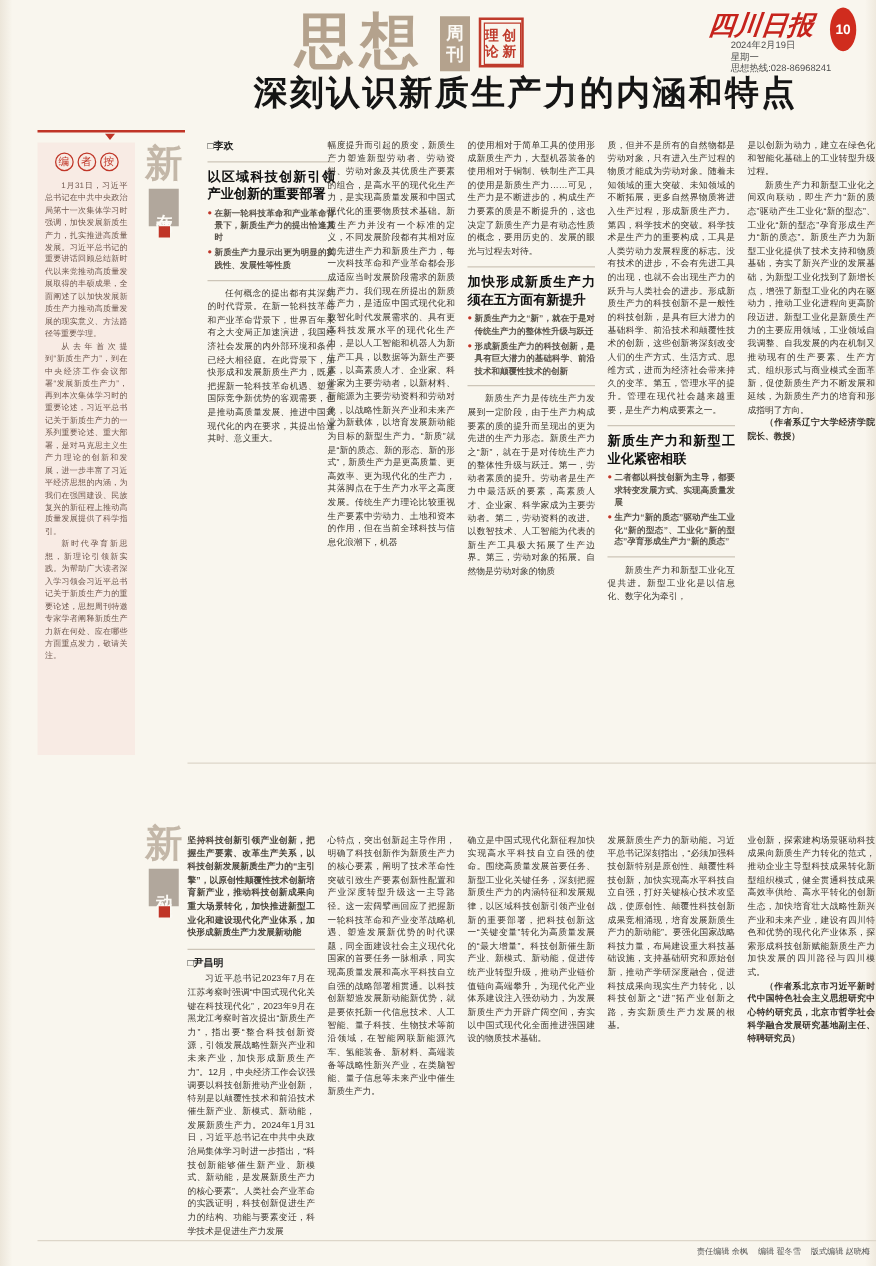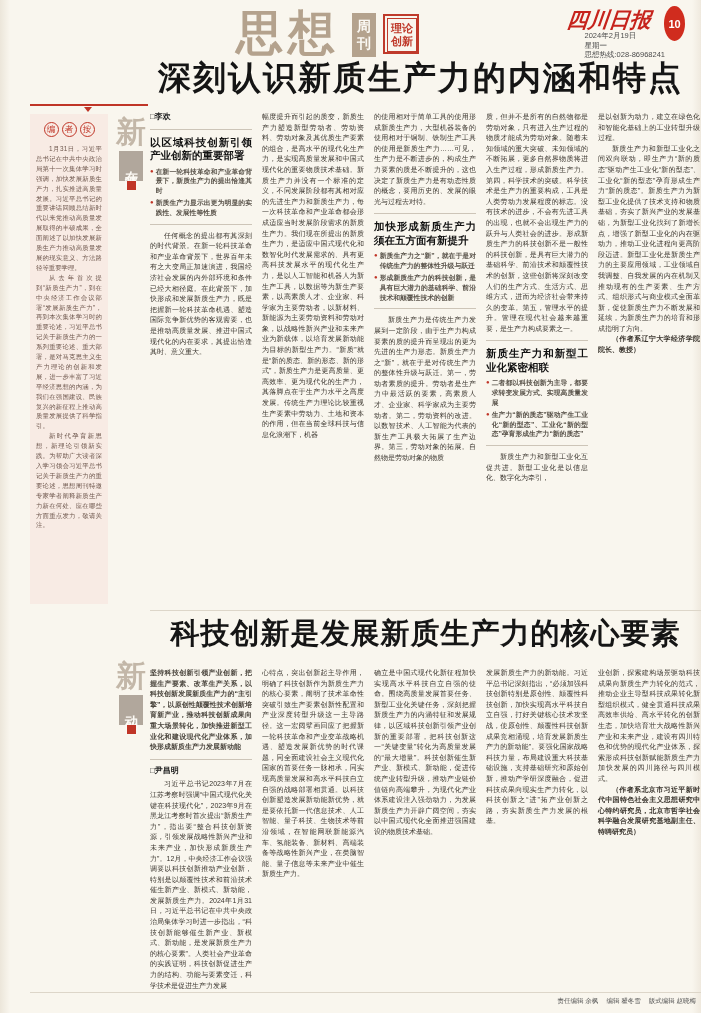--- a/index.html
+++ b/index.html
@@ -8,31 +8,31 @@
     font-family:"Liberation Sans","DejaVu Sans",sans-serif;}
 
   
   .masthead-title{position:absolute;left:236px;top:2px;font-family:"DejaVu Serif",serif;
     font-size:47px;font-weight:bold;color:#b4a28d;letter-spacing:5px;text-align:right;}
   .weekly-block{position:absolute;left:352px;top:13px;width:24px;height:44px;background:#b4a28d;
     color:#fbf9f4;display:flex;flex-direction:column;align-items:center;justify-content:center;
     font-size:14px;font-weight:bold;line-height:17px;}
   .seal{position:absolute;left:383px;top:14px;width:36px;height:40px;border:2px solid #bf3a2b;
     padding:2px;box-sizing:border-box;}
-  .seal-inner{border:1px solid #bf3a2b;width:100%;height:100%;display:flex;flex-direction:column;
+  .seal-inner{border:1px solid #bf3a2b;width:100%;height:100%;display:flex;flex-direction:row;
     align-items:center;justify-content:center;color:#bf3a2b;font-weight:bold;font-size:11px;
     line-height:13px;font-family:"DejaVu Serif",serif;}
   .brand{position:absolute;right:50px;top:6px;font-family:"DejaVu Serif",serif;font-style:italic;
     font-weight:bold;font-size:21px;color:#c6231c;transform:skewX(-6deg);}
   .page-circle{position:absolute;right:16px;top:6px;width:21px;height:35px;border-radius:50%;
     background:#d02c1e;color:#fff;font-size:11px;font-weight:bold;display:flex;align-items:center;justify-content:center;}
   .date-block{position:absolute;right:36px;top:31px;text-align:left;font-size:7.5px;color:#4c4c4c;line-height:9.5px;}
 
   
-  .headline1{position:absolute;left:140px;top:56px;width:561px;text-align:center;font-size:33px;
+  .headline1{position:absolute;left:140px;top:56px;width:561px;text-align:center;font-size:27px;
     font-weight:900;color:#151515;letter-spacing:2px;}
   .headline2{position:absolute;left:150px;top:614px;width:551px;text-align:center;font-size:29px;
     font-weight:900;color:#151515;letter-spacing:1px;}
   .rule-mid{position:absolute;left:150px;top:610px;width:551px;height:1px;background:#ddd6c9;}
 
   
   .sidebar-rule{position:absolute;left:30px;top:104px;width:118px;height:2px;background:#c03527;}
   .sidebar-arrow{position:absolute;left:84px;top:107px;width:0;height:0;border-left:4px solid transparent;
     border-right:4px solid transparent;border-top:5px solid #c03527;}
   .sidebar{position:absolute;left:30px;top:114px;width:78px;height:490px;background:#f8ebe4;
@@ -104,21 +104,21 @@
     <p>从去年首次提到“新质生产力”，到在中央经济工作会议部署“发展新质生产力”，再到本次集体学习时的重要论述，习近平总书记关于新质生产力的一系列重要论述、重大部署，是对马克思主义生产力理论的创新和发展，进一步丰富了习近平经济思想的内涵，为我们在强国建设、民族复兴的新征程上推动高质量发展提供了科学指引。</p>
     <p>新时代孕育新思想，新理论引领新实践。为帮助广大读者深入学习领会习近平总书记关于新质生产力的重要论述，思想周刊特邀专家学者阐释新质生产力新在何处、应在哪些方面重点发力，敬请关注。</p>
   </div>
 
   <div class="section-label" style="top:116px;">
     <div class="label-big">新</div>
     <div class="label-block">在哪</div>
     <div class="label-square"></div>
   </div>
 
-  <div class="col" style="left:150px;top:112px;height:498px;">
+  <div class="col" style="left:166px;top:112px;height:498px;">
     <p class="byline">□李欢</p>
     <hr class="divider">
     <div class="subhead">以区域科技创新引领产业创新的重要部署</div>
     <div class="bullet">
         <span class="dot">●</span>
         <span>在新一轮科技革命和产业革命背景下，新质生产力的提出恰逢其时</span>
       </div>
     <div class="bullet">
         <span class="dot">●</span>
         <span>新质生产力显示出更为明显的实践性、发展性等性质</span>
@@ -163,21 +163,20 @@
     <p>新质生产力是传统生产力发展到一定阶段，由于生产力构成要素的质的提升而呈现出的更为先进的生产力形态。新质生产力之“新”，就在于是对传统生产力的整体性升级与跃迁。第一，劳动者素质的提升。劳动者是生产力中最活跃的要素，高素质人才、企业家、科学家成为主要劳动者。第二，劳动资料的改进。以数智技术、人工智能为代表的新生产工具极大拓展了生产边界。第三，劳动对象的拓展。自然物是劳动对象的物质</p>
   </div>
 
   <div class="col" style="left:598px;top:112px;height:498px;">
     <p class="cont">是以创新为动力，建立在绿色化和智能化基础上的工业转型升级过程。</p>
     <p>新质生产力和新型工业化之间双向联动，即生产力“新的质态”驱动产生工业化“新的型态”、工业化“新的型态”孕育形成生产力“新的质态”。新质生产力为新型工业化提供了技术支持和物质基础，夯实了新兴产业的发展基础，为新型工业化找到了新增长点，增强了新型工业化的内在驱动力，推动工业化进程向更高阶段迈进。新型工业化是新质生产力的主要应用领域，工业领域自我调整、自我发展的内在机制又推动现有的生产要素、生产方式、组织形式与商业模式全面革新，促使新质生产力不断发展和延续，为新质生产力的培育和形成指明了方向。</p>
     <p class="attribution">（作者系辽宁大学经济学院院长、教授）</p>
   </div>
 
   <div class="rule-mid"></div>
-  <div class="headline2">科技创新是发展新质生产力的核心要素</div>
 
   <div class="section-label" style="top:660px;">
     <div class="label-big">新</div>
     <div class="label-block">动能</div>
     <div class="label-square"></div>
   </div>
 
   <div class="col" style="left:150px;top:668px;height:320px;">
     <p class="intro2">坚持科技创新引领产业创新，把握生产要素、改革生产关系，以科技创新发展新质生产力的“主引擎”，以原创性颠覆性技术创新培育新产业，推动科技创新成果向重大场景转化，加快推进新型工业化和建设现代化产业体系，加快形成新质生产力发展新动能</p>
     <hr class="divider">

